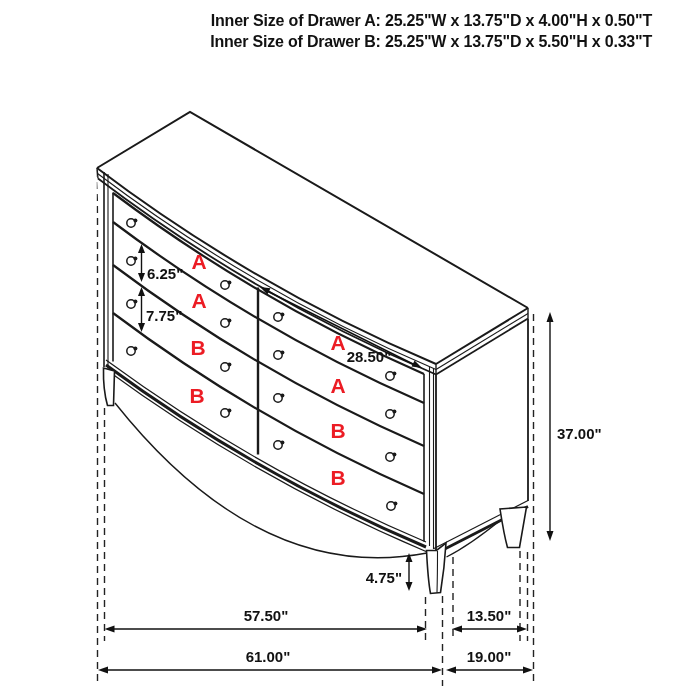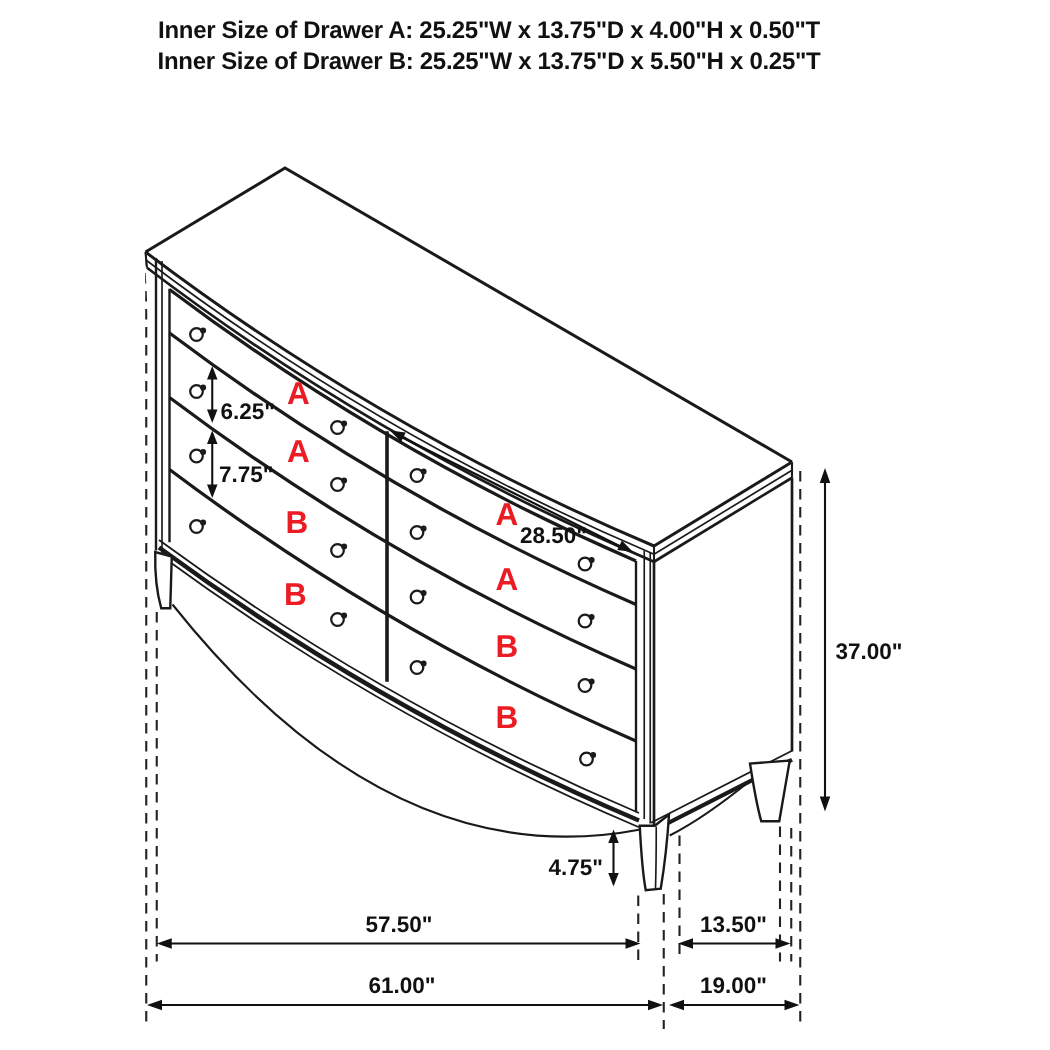--- a/index.html
+++ b/index.html
@@ -1,37 +1,37 @@
 <!DOCTYPE html>
 <html><head>
 <meta charset="utf-8">
 <style>
   html,body{margin:0;padding:0;background:#ffffff;}
   .page{position:relative;width:700px;height:700px;background:#fff;overflow:hidden;
         font-family:"Liberation Sans",sans-serif;}
-  .title-block{position:absolute;top:10px;left:0;width:652px;text-align:center;
+  .title-block{position:absolute;top:10px;left:0;width:652px;text-align:right;
         font-weight:bold;font-size:16px;line-height:21px;color:#111;letter-spacing:-0.2px;}
   svg{position:absolute;top:0;left:0;}
   svg text{font-family:"Liberation Sans",sans-serif;font-weight:bold;fill:#111;}
   .dim-label{font-size:15px;}
   .drawer-letter{font-size:21px;fill:#ec1c24;}
   .ln{stroke:#1a1a1a;fill:none;}
   .fillw{fill:#ffffff;}
   .dash{stroke:#222;stroke-width:1.4;fill:none;stroke-dasharray:7 5;}
   .dim{stroke:#111;stroke-width:1.4;fill:none;}
   .ah{fill:#111;stroke:none;}
 </style>
 </head>
 <body>
 
 <div class="page">
 
   <div class="title-block">
     <div>Inner Size of Drawer A: 25.25"W x 13.75"D x 4.00"H x 0.50"T</div>
-    <div>Inner Size of Drawer B: 25.25"W x 13.75"D x 5.50"H x 0.25"T</div>
+    <div>Inner Size of Drawer B: 25.25"W x 13.75"D x 5.50"H x 0.33"T</div>
   </div>
 
   <svg width="700" height="700" viewBox="0 0 700 700">
 
     <defs>
       <g id="knob">
         <circle cx="0" cy="0" r="4.2" fill="#fff" stroke="#1a1a1a" stroke-width="1.5"></circle>
         <circle cx="4.4" cy="-2.6" r="2" fill="#1a1a1a" stroke="none"></circle>
       </g>
     </defs>

